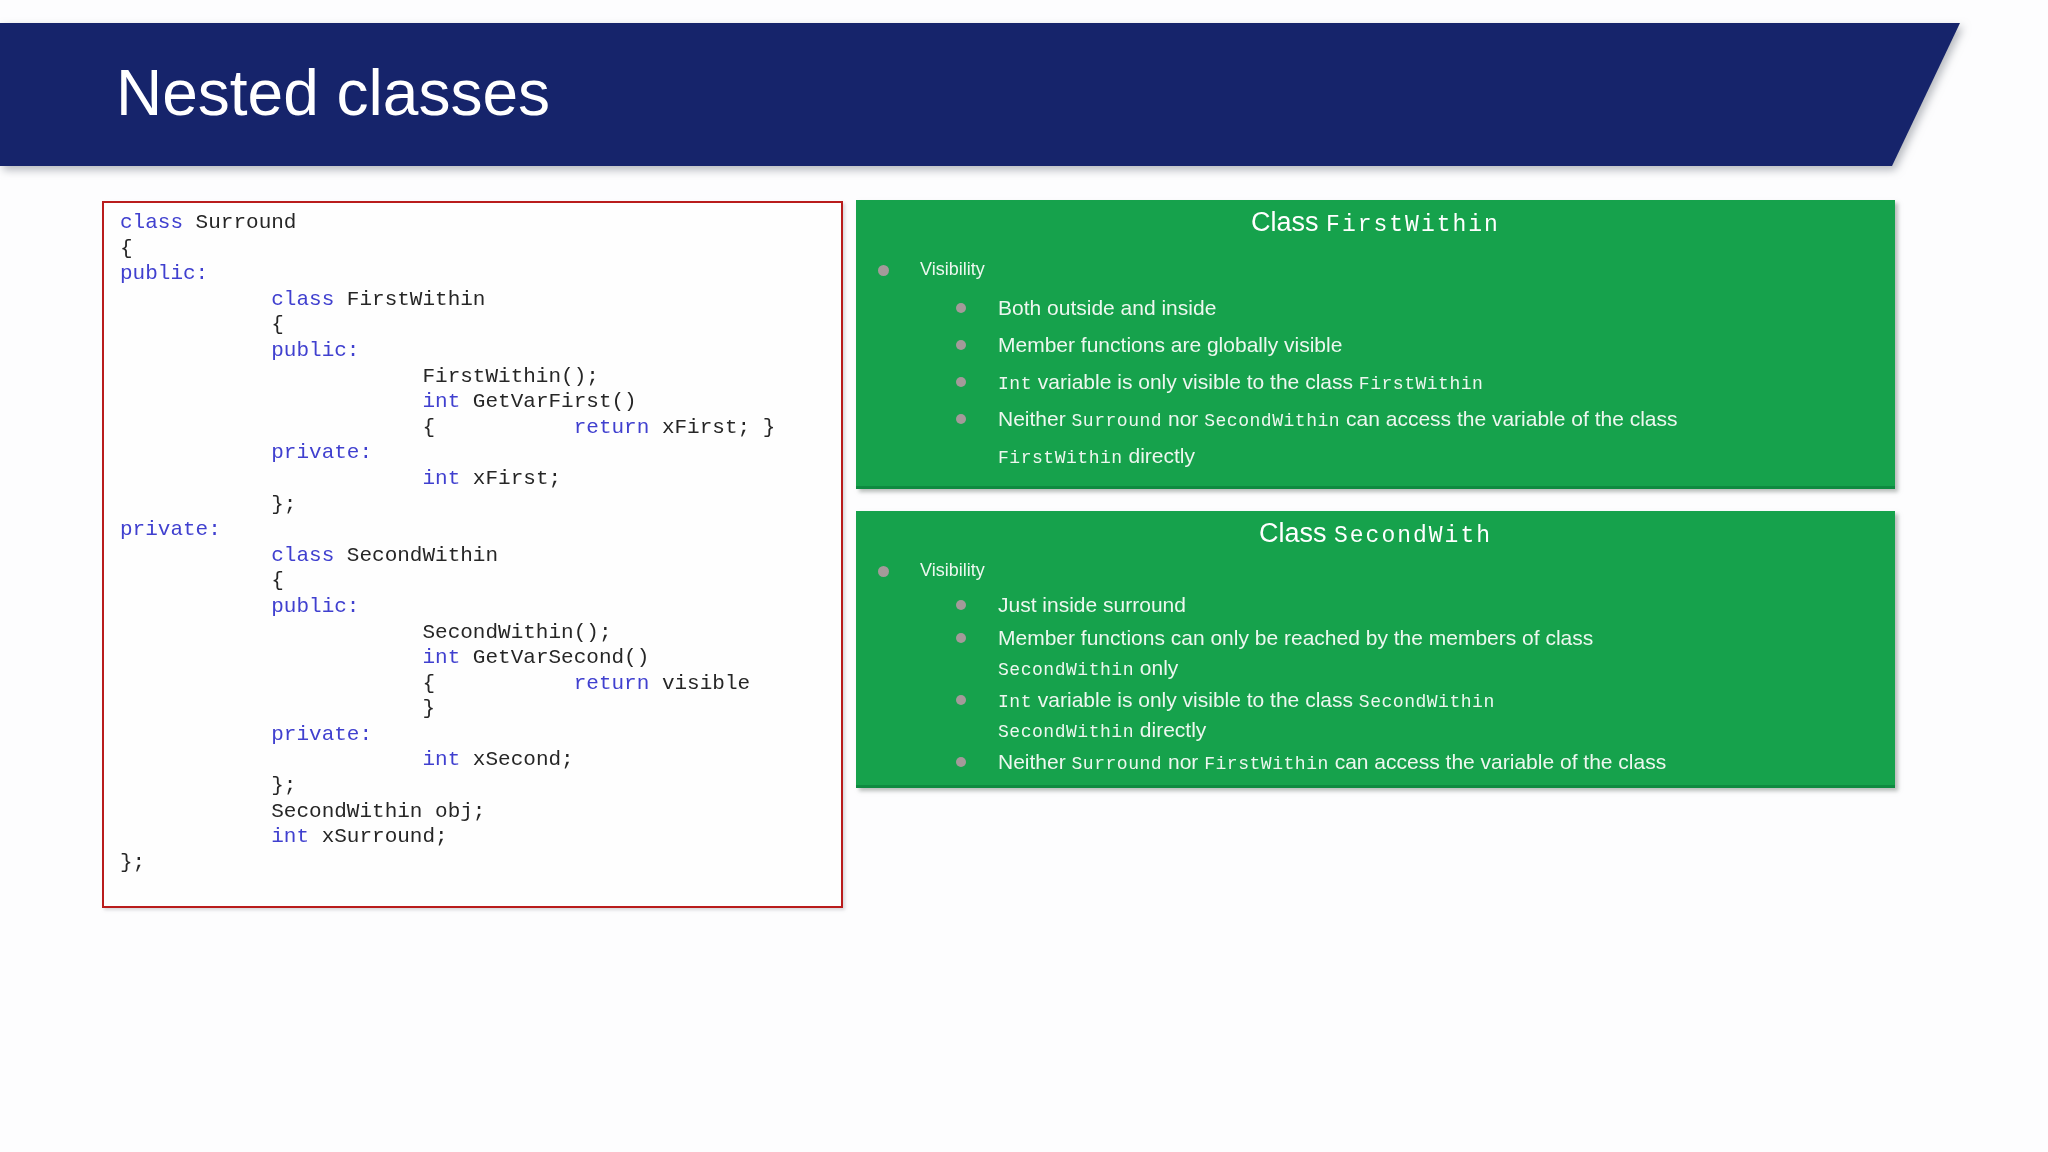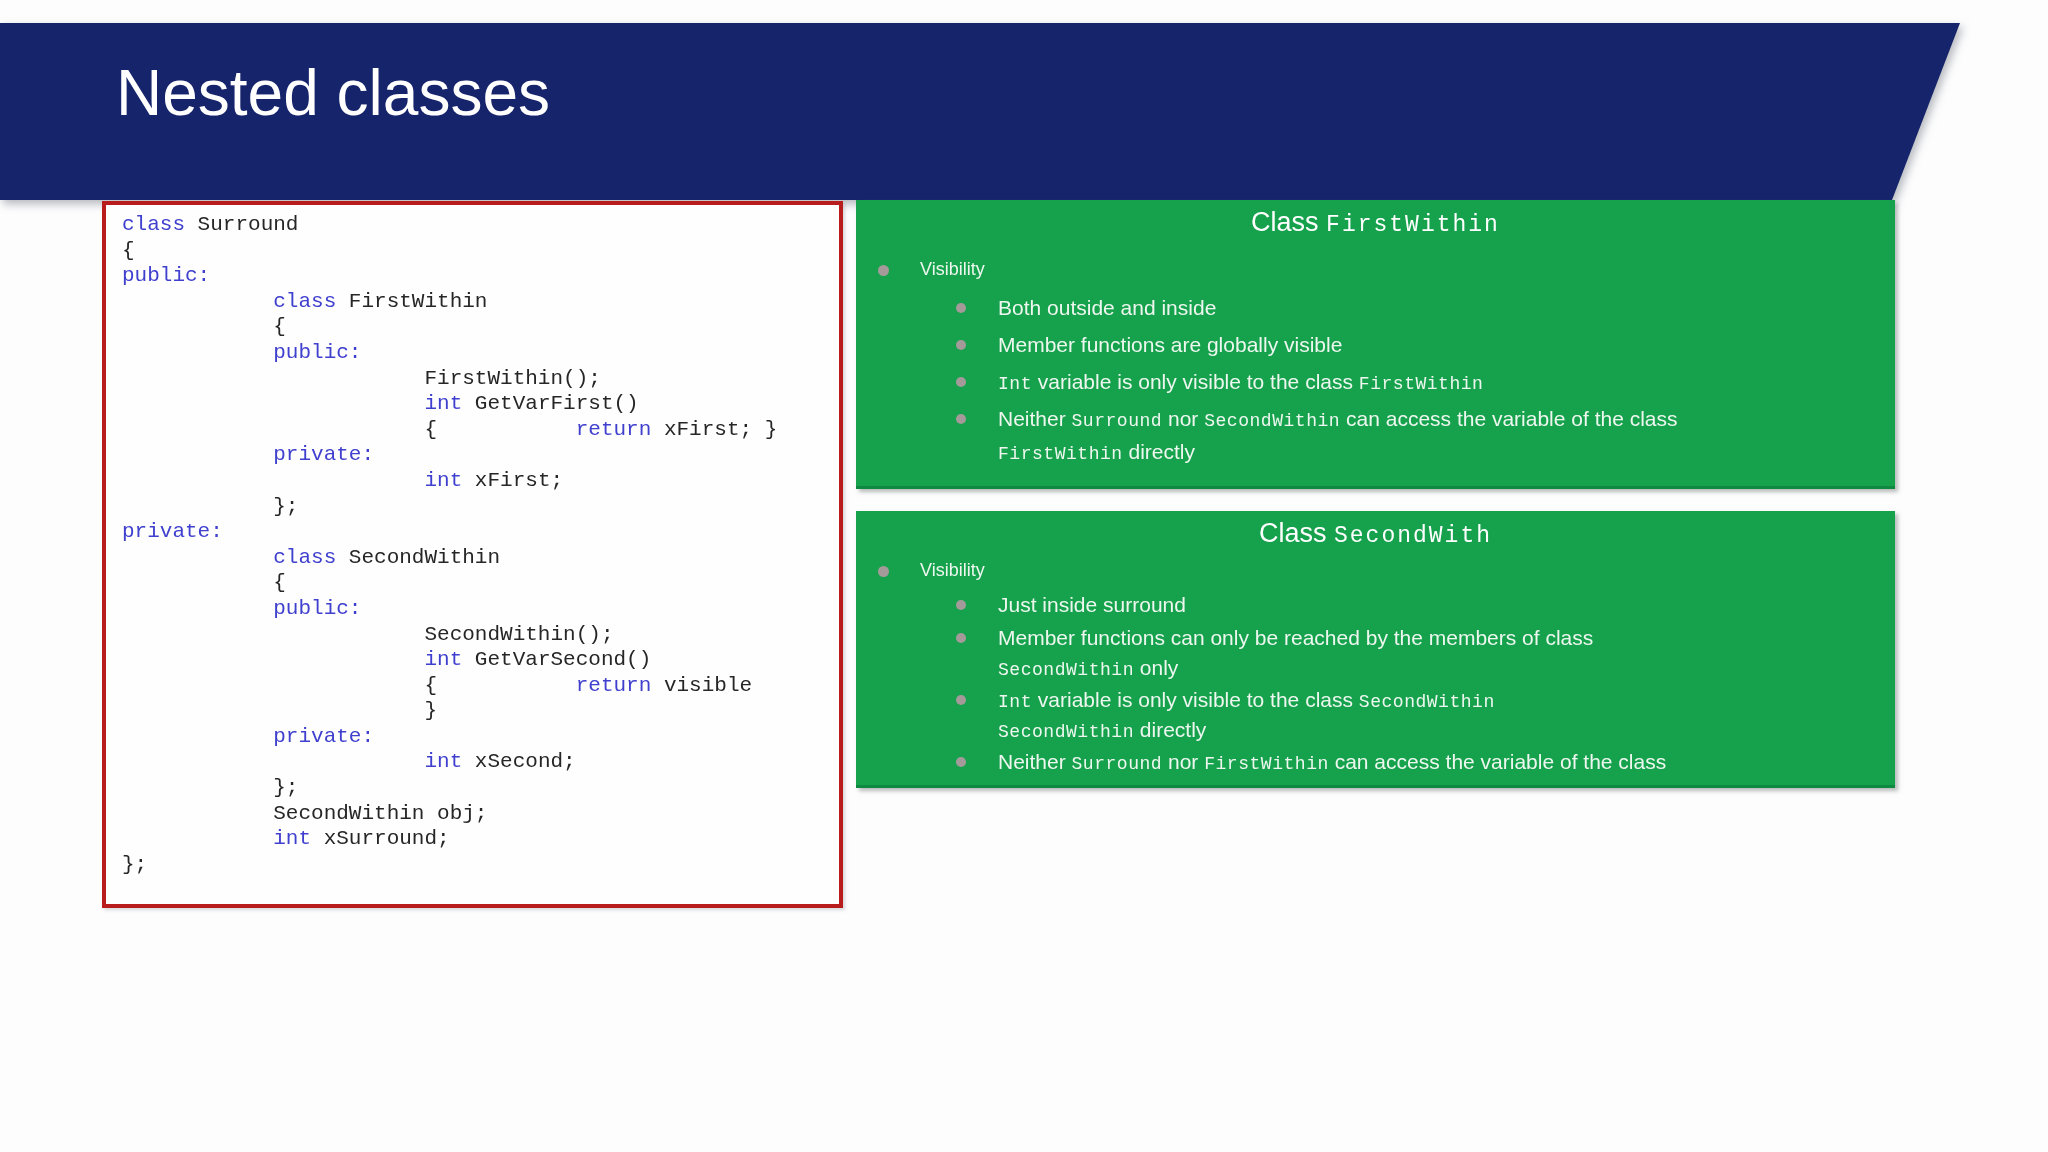--- a/index.html
+++ b/index.html
@@ -1,30 +1,30 @@
 <!DOCTYPE html>
 <html><head>
 <meta charset="utf-8">
 <style>
   html,body{margin:0;padding:0;background:#ffffff;}
   .slide{position:relative;width:2048px;height:1152px;background:#fdfdfe;overflow:hidden;
          font-family:"Liberation Sans",sans-serif;}
 
   
-  .banner{position:absolute;left:0;top:23px;width:1960px;height:177px;
+  .banner{position:absolute;left:0;top:23px;width:1960px;height:143px;
           background:#16246b;
           clip-path:polygon(0 0,100% 0,calc(100% - 68px) 100%,0 100%);}
   .banner-wrap{position:absolute;left:0;top:0;width:2048px;height:200px;
                filter:drop-shadow(3px 4px 4px rgba(110,115,125,.5));}
   .banner h1{margin:0;padding-left:116px;font-size:64px;font-weight:300;color:#ffffff;
              line-height:141px;letter-spacing:0px;}
 
   
   .code-box{position:absolute;left:102px;top:201px;width:741px;height:707px;
-            background:#fefefe;border:4px solid #b91c1c;box-sizing:border-box;
+            background:#fefefe;border:2px solid #b91c1c;box-sizing:border-box;
             padding:7px 0 0 16px;box-shadow:2px 2px 3px rgba(150,150,155,.35);}
   .code-line{white-space:pre;font-family:"Liberation Mono","DejaVu Sans Mono",monospace;
              font-size:21px;line-height:25.6px;color:#262626;}
   .code-line .kw{color:#4040cf;}
 
   
   .panel{position:absolute;left:856px;width:1039px;background:#16a24c;
          border-bottom:3px solid #0e8a40;box-sizing:border-box;
          box-shadow:3px 3px 4px rgba(125,135,130,.55);color:#edf7ef;}
   .panel.p1{top:200px;height:289px;}
@@ -36,21 +36,21 @@
   .p1 .bullets{margin-top:12px;}
   .p2 .bullets{margin-top:4px;}
   .row{position:relative;font-weight:300;}
   .row .txt-sans{font-weight:300;}
   .row .txt-mono{font-family:"Liberation Mono","DejaVu Sans Mono",monospace;
                  font-size:0.86em;letter-spacing:0.5px;}
   .row-l1{padding-left:64px;font-size:18px;}
   .row-l2,.row-cont{padding-left:142px;font-size:21px;}
   .p1 .row-l1{height:39px;line-height:39px;}
   .p1 .row-l2{height:37px;line-height:37px;}
-  .p1 .row-cont{height:32px;line-height:30px;}
+  .p1 .row-cont{height:32px;line-height:37px;}
   .p2 .row-l1{height:35px;line-height:35px;}
   .p2 .row-l2{height:33px;line-height:33px;}
   .p2 .row-cont{height:29px;line-height:27px;}
   .dot{position:absolute;border-radius:50%;background:#a49a9a;}
   .row-l1 .dot{left:22px;top:50%;margin-top:-5px;width:11px;height:11px;}
   .row-l2 .dot{left:100px;top:50%;margin-top:-5px;width:10px;height:10px;}
 </style>
 </head>
 <body>
 

